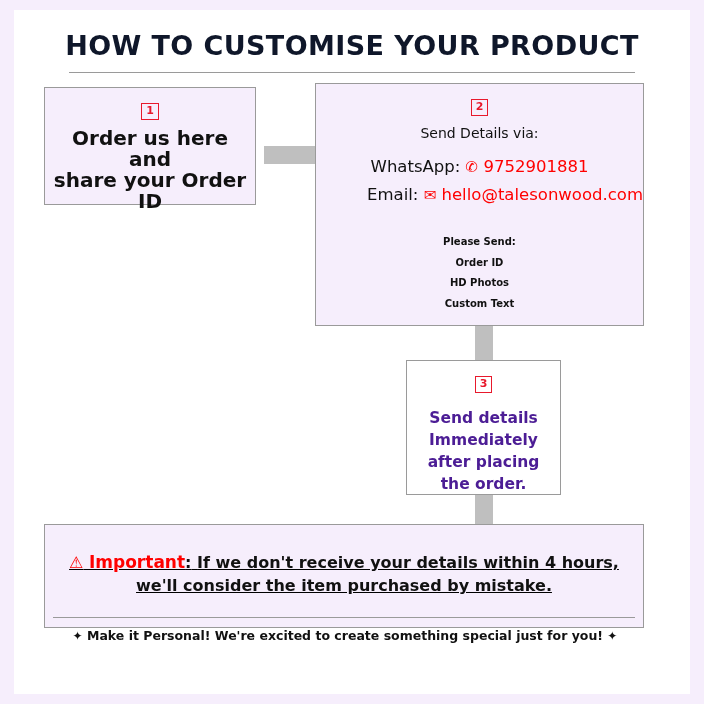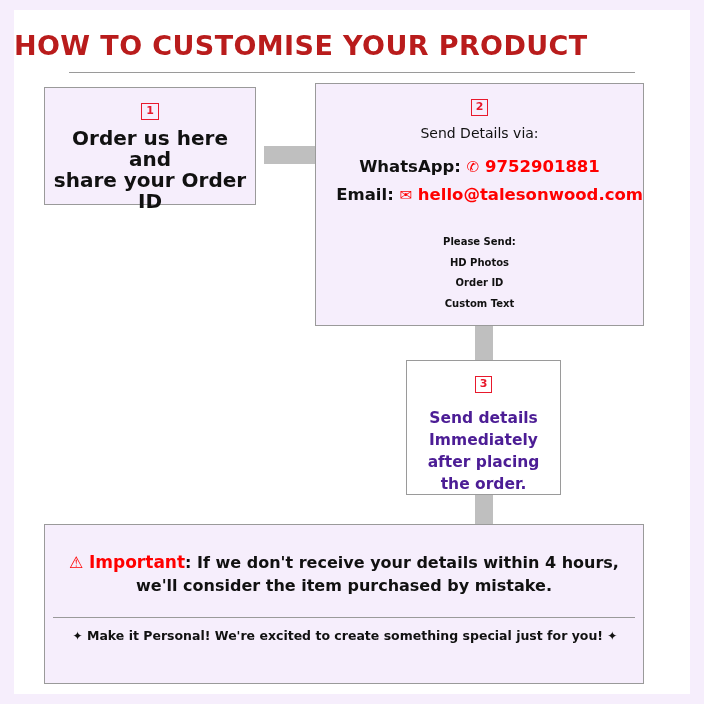--- a/index.html
+++ b/index.html
@@ -20,25 +20,25 @@
     left: 14px; top: 10px;
     width: 676px; height: 684px;
     background: #ffffff;
   }
 
   
   .title {
     position: absolute;
     left: 0; top: 20px;
     width: 676px;
-    text-align: left;
+    text-align: center;
     font-size: 27px;
     font-weight: bold;
     letter-spacing: 0.4px;
-    color: #b91c1c;
+    color: #0f172a;
   }
   .title-rule {
     position: absolute;
     left: 55px; top: 62px;
     width: 566px; height: 1px;
     background: #9a9a9a;
   }
 
   
   .conn {
@@ -56,21 +56,21 @@
     border: 1px solid #9a9a9a;
   }
   .box-plain {
     position: absolute;
     background: #ffffff;
     border: 1px solid #9a9a9a;
   }
   .box1 { left: 30px; top: 77px; width: 212px; height: 118px; }
   .box2 { left: 301px; top: 73px; width: 329px; height: 243px; }
   .box3 { left: 392px; top: 350px; width: 155px; height: 135px; }
-  .box4 { left: 30px; top: 514px; width: 600px; height: 160px; }
+  .box4 { left: 30px; top: 514px; width: 600px; height: 104px; text-decoration: underline; }
 
   
   .badge {
     display: inline-block;
     border: 1.5px solid #e8192c;
     color: #e8192c;
     font-size: 11px;
     font-weight: bold;
     line-height: 12px;
     padding: 1px 4px 2px 4px;
@@ -98,21 +98,21 @@
 
   
   .b2-head {
     font-size: 14px;
     font-weight: normal;
     margin-top: 9px;
     color: #111;
   }
   .b2-row {
     font-size: 16.5px;
-    font-weight: bold;
+    font-weight: normal;
     color: #111;
     margin-top: 16px;
     white-space: nowrap;
   }
   .b2-row .val {
     color: #ff0000;
   }
   .b2-row .glyph {
     color: #ff0000;
     font-size: 15px;
@@ -208,22 +208,22 @@
         </div>
 
         <div class="b2-row email">
           <span>Email:</span>
           <span class="glyph">✉</span>
           <span class="val">hello@talesonwood.com</span>
         </div>
 
         <div class="b2-sub">
           <div>Please Send:</div>
+          <div>Order ID</div>
           <div>HD Photos</div>
-          <div>Order ID</div>
           <div>Custom Text</div>
         </div>
       </div>
     </div>
 
     <div class="box-plain box3">
       <div class="badge-wrap">
         <span class="badge">3</span>
       </div>
       <div class="b3-wrap box-body">

